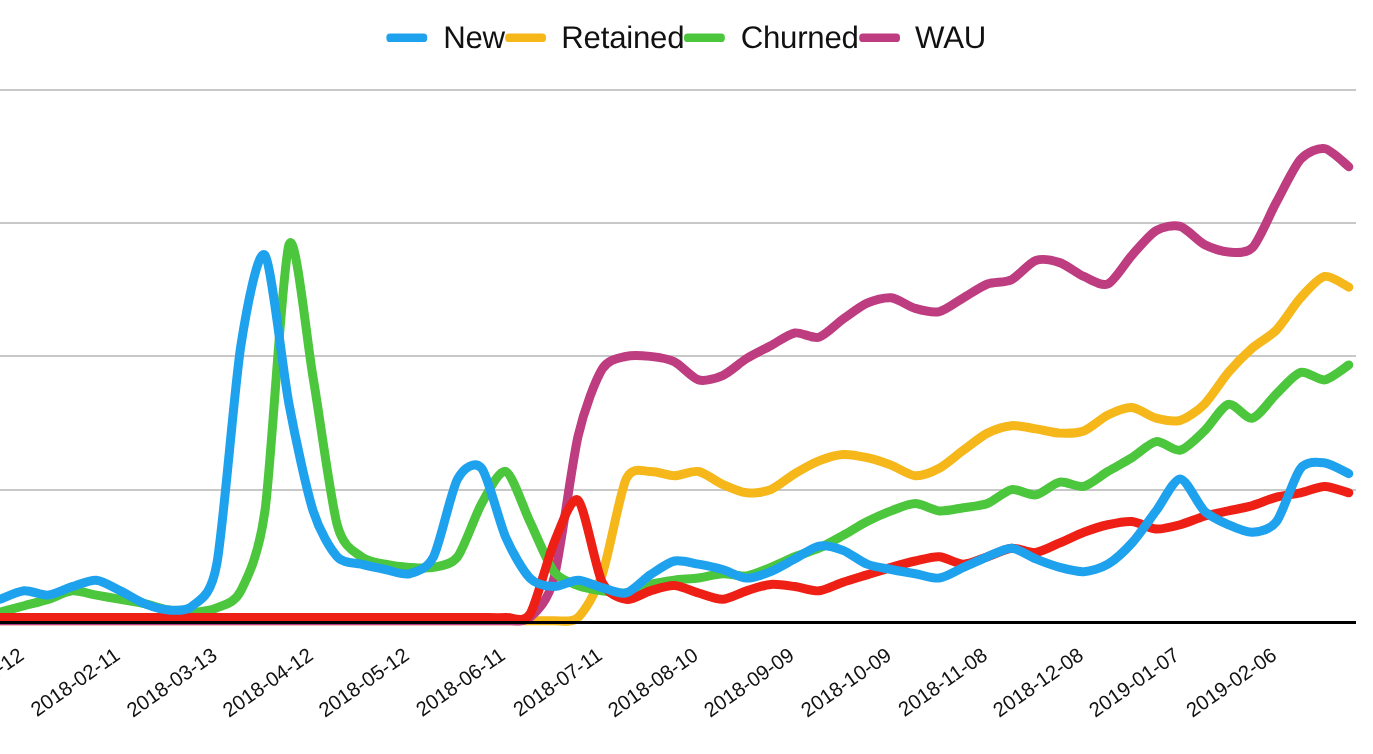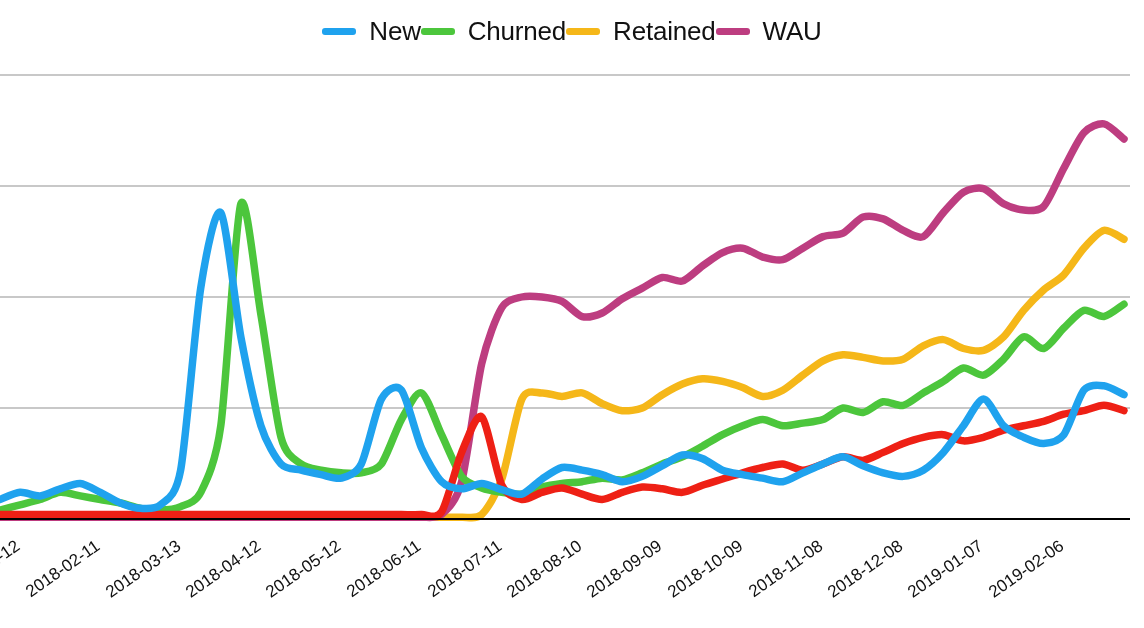--- a/index.html
+++ b/index.html
@@ -92,26 +92,26 @@
 <body>
 
 <div id="root">
 
   <div id="legend">
       <div class="legend-item">
         <span class="legend-swatch" style="background: rgb(31, 162, 238);"></span>
         <span class="legend-label">New</span>
       </div>
       <div class="legend-item">
+        <span class="legend-swatch" style="background: rgb(245, 183, 25);"></span>
+        <span class="legend-label">Retained</span>
+      </div>
+      <div class="legend-item">
         <span class="legend-swatch" style="background: rgb(76, 198, 60);"></span>
         <span class="legend-label">Churned</span>
-      </div>
-      <div class="legend-item">
-        <span class="legend-swatch" style="background: rgb(245, 183, 25);"></span>
-        <span class="legend-label">Retained</span>
       </div>
       <div class="legend-item">
         <span class="legend-swatch" style="background: rgb(189, 61, 128);"></span>
         <span class="legend-label">WAU</span>
       </div>
     </div>
 
   <div id="plot-wrap">
     <svg id="plot-svg" viewBox="0 0 1144 566" preserveAspectRatio="none">
       <g id="grid-group">

